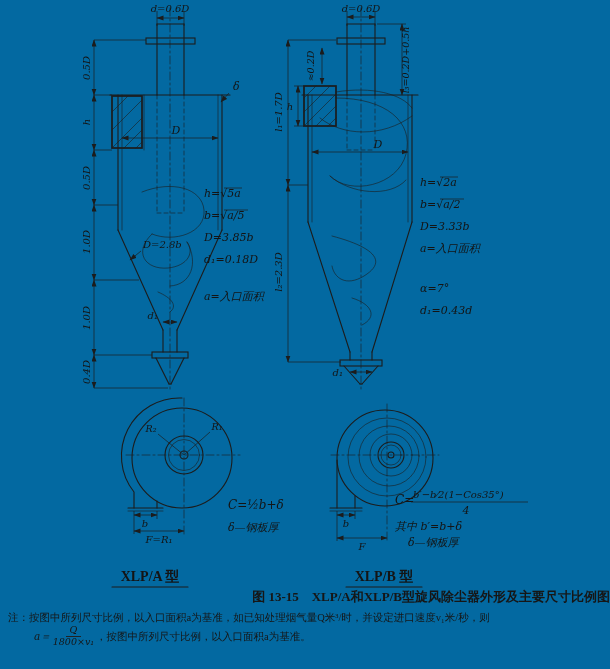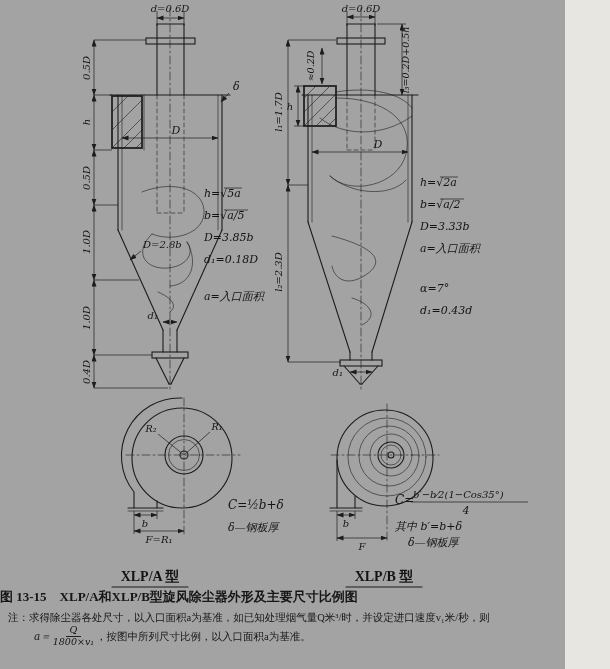--- a/index.html
+++ b/index.html
@@ -1,28 +1,28 @@
 <!DOCTYPE html>
 <html><head>
 <meta charset="utf-8">
 <style>
   html,body{margin:0;padding:0;background:#e8e6e0;}
-  .stage{width:565px;height:669px;background:#a3a3a3;position:relative;overflow:hidden;
+  .stage{width:610px;height:669px;background:#0369a1;position:relative;overflow:hidden;
          font-family:"DejaVu Serif",serif;color:#161616;}
   svg{display:block;}
   .ol{stroke:#1c1c1c;stroke-width:1.1;fill:none;stroke-linecap:round;}
   .thin{stroke-width:.6;}
   .thick{stroke-width:1.7;}
   .dash{stroke-dasharray:8 3 2 3;}
   .dsh2{stroke-dasharray:4 3;}
   .dim{stroke:#1c1c1c;stroke-width:.7;fill:none;}
   text{fill:#141414;font-family:"DejaVu Serif",serif;font-style:italic;}
   .t9{font-size:9.5px;} .t10{font-size:10px;} .t11{font-size:11px;} .t12{font-size:12px;}
   .ttl{font-style:normal;font-weight:bold;font-size:14px;font-family:"Liberation Serif",serif;}
-  .caption{width:610px;text-align:left;font-weight:bold;font-size:13px;margin-top:-4px;
+  .caption{width:610px;text-align:right;font-weight:bold;font-size:13px;margin-top:-4px;
            font-family:"Liberation Serif","DejaVu Serif",serif;}
   .notes{padding:4px 8px 0 8px;font-size:10.5px;line-height:1.45;
          font-family:"Liberation Serif","DejaVu Serif",serif;}
   .note2{margin-left:26px;display:flex;align-items:center;}
   .frac{display:inline-flex;flex-direction:column;align-items:center;line-height:1.15;
         font-size:9.5px;margin:0 2px;vertical-align:middle;}
   .frac .num{border-bottom:1px solid #222;padding:0 4px;}
   .var{font-style:italic;font-family:"DejaVu Serif",serif;}
 </style>
 </head>
@@ -282,21 +282,21 @@
 
   <text class="ttl" x="150" y="581" text-anchor="middle">XLP/A 型</text>
   <line class="ol" x1="112" y1="587" x2="188" y2="587" stroke-width="1.6"></line>
   <text class="ttl" x="384" y="581" text-anchor="middle">XLP/B 型</text>
   <line class="ol" x1="346" y1="587" x2="422" y2="587" stroke-width="1.6"></line>
 </svg>
 
 <div class="caption">图 13-15　XLP/A和XLP/B型旋风除尘器外形及主要尺寸比例图</div>
 
 <div class="notes">
-  <div>注：求得除尘器各处尺寸，以入口面积a为基准，如已知处理烟气量Q米³/时，并设定进口速度v₁米/秒，则</div>
+  <div>注：按图中所列尺寸比例，以入口面积a为基准，如已知处理烟气量Q米³/时，并设定进口速度v₁米/秒，则</div>
   <div class="note2">
     <span class="var">a＝</span>
     <span class="frac">
       <span class="num var">Q</span>
       <span class="den var">1800×v₁</span>
     </span>
     <span>，按图中所列尺寸比例，以入口面积a为基准。</span>
   </div>
 </div>
 </div>

